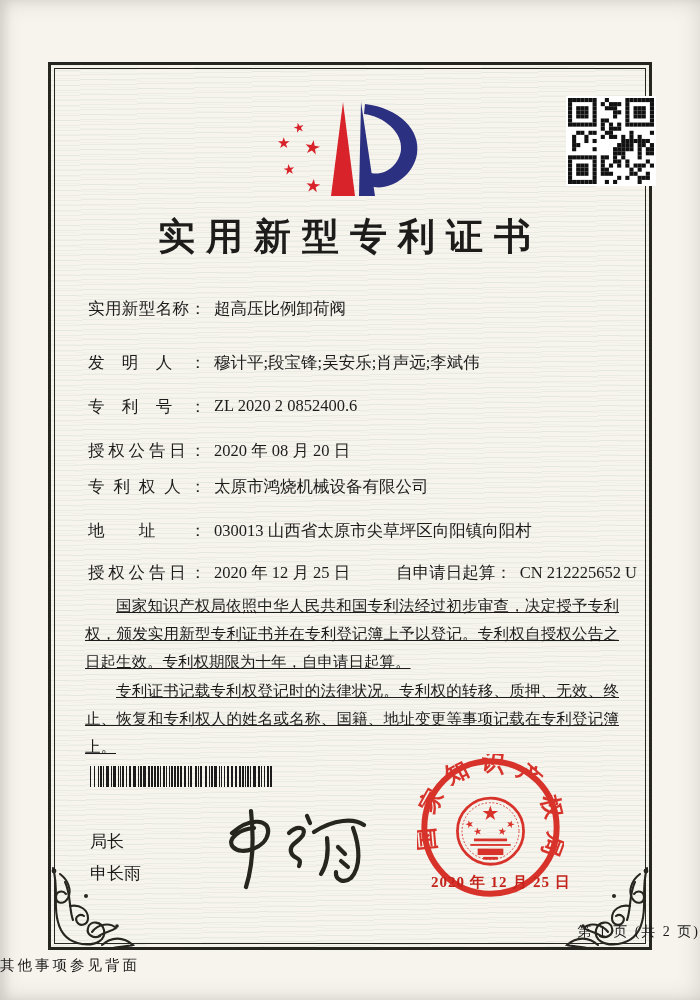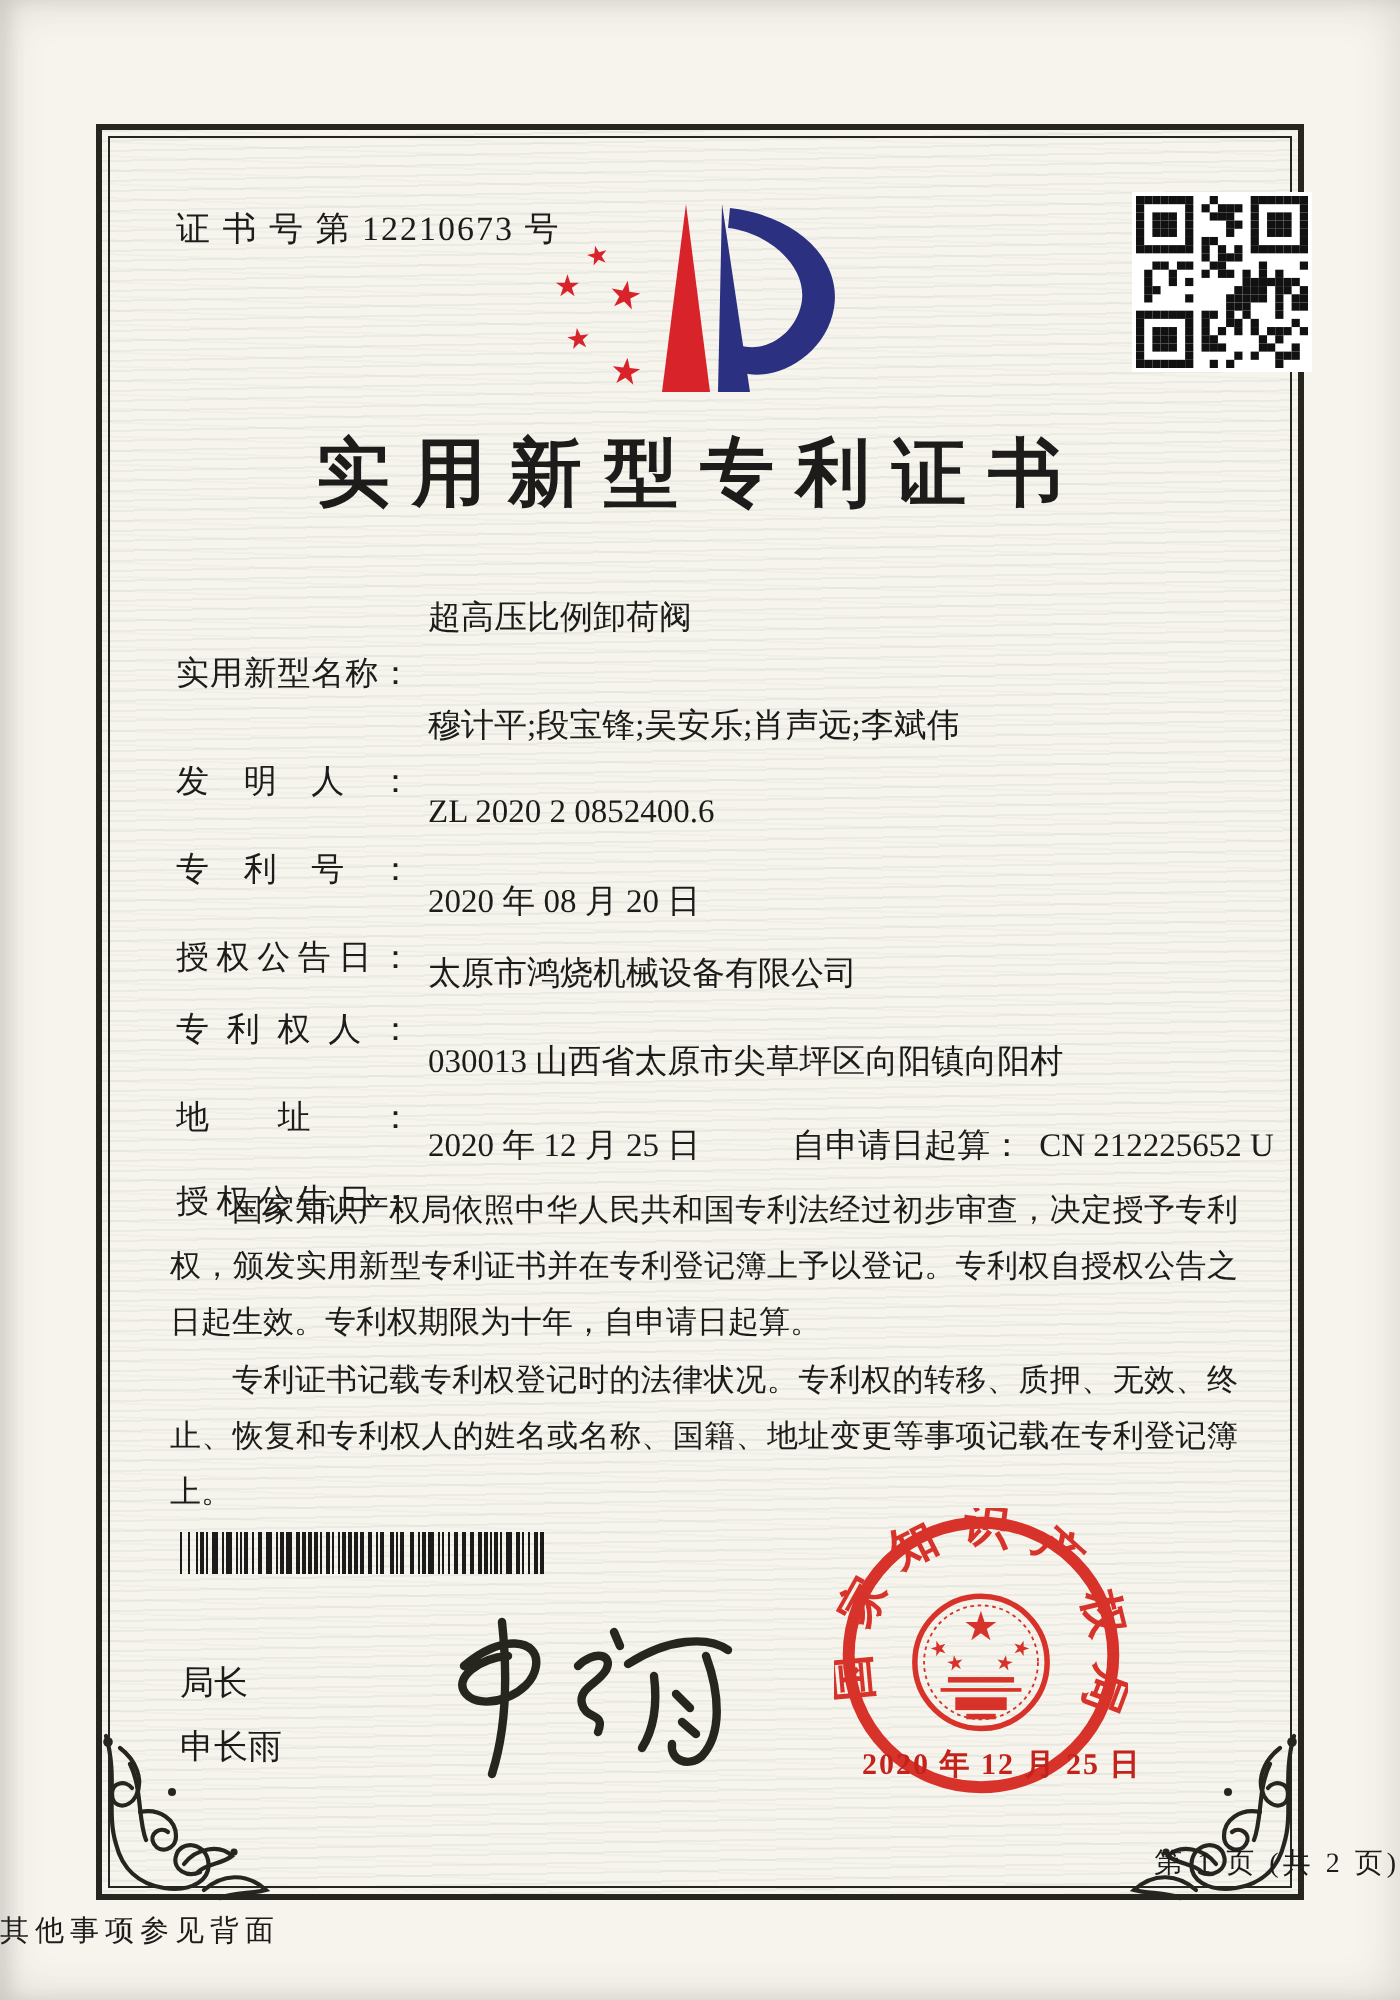--- a/index.html
+++ b/index.html
@@ -20,24 +20,24 @@
   .frame::before{content:"";position:absolute;inset:3px;border:1px solid #26251f;}
   .corner{position:absolute;width:92px;height:86px;}
   .corner.bl{left:-4px;bottom:-5px;}
   .corner.br{right:-4px;bottom:-5px;transform:scaleX(-1);}
   .abs{position:absolute;}
   .certno{left:88px;top:103px;font-size:17px;letter-spacing:1px;}
   .logo{left:271px;top:95px;width:152px;height:116px;}
   .qr{left:566px;top:96px;width:86px;height:86px;background:#fff;padding:2px;}
   .title{left:0;top:212px;width:100%;text-align:center;font-size:37px;font-weight:bold;letter-spacing:11px;}
   .row{left:88px;width:540px;font-size:16.5px;white-space:nowrap;}
-  .lbl{display:inline-block;width:118px;text-align:justify;text-align-last:justify;vertical-align:top;margin-top:28px;}
+  .lbl{display:inline-block;width:118px;text-align:justify;text-align-last:justify;vertical-align:top;}
   .val{margin-left:8px;}
   .lbl2{margin-left:46px;}
-  .paras{left:85px;top:592px;width:534px;font-size:15.5px;line-height:1.82;text-align:justify;}
+  .paras{left:85px;top:592px;width:534px;font-size:15.5px;line-height:1.82;text-align:justify;text-decoration:underline;}
   .paras p{margin:0;text-indent:2em;}
   .barcode{left:90px;top:766px;width:184px;height:21px;}
   .director{left:90px;top:826px;font-size:17px;line-height:1.9;}
   .sig{left:196px;top:803px;width:176px;height:92px;}
   .seal{left:417px;top:754px;width:147px;height:147px;opacity:.93;}
   .sealdate{left:431px;top:873px;font-size:15px;font-weight:bold;letter-spacing:1px;color:#c3231b;white-space:nowrap;}
   .pageno{left:0;top:923px;width:100%;text-align:right;font-size:14px;letter-spacing:2px;}
   .backnote{left:0;top:956px;width:100%;text-align:left;font-size:14.5px;letter-spacing:3px;}
 </style>
 </head>
@@ -68,21 +68,20 @@
         <path d="M55,79 C64,71 76,70 86,79 C79,81 70,80 63,83"></path>
         <path d="M45,66 C51,58 63,56 69,62 C64,66 56,66 52,70"></path>
         <path d="M18,16 C24,28 22,44 26,54"></path>
         <circle cx="7" cy="5" r="2.4" fill="#26251f" stroke="none"></circle>
         <circle cx="39" cy="30" r="2" fill="#26251f" stroke="none"></circle>
         <circle cx="70" cy="60" r="1.8" fill="#26251f" stroke="none"></circle>
       </g>
     </svg>
   </div>
 
-  <div class="abs certno">证 书 号 第 12210673 号</div>
 
   <svg class="abs logo" viewBox="0 0 152 114">
     <g fill="#d8232a">
       <text x="6" y="52" font-size="15">★</text>
       <text x="22" y="36" font-size="13" transform="rotate(-14 28 32)">★</text>
       <text x="33" y="58" font-size="19" transform="rotate(10 42 52)">★</text>
       <text x="12" y="78" font-size="14" transform="rotate(-8 19 74)">★</text>
       <text x="34" y="96" font-size="18" transform="rotate(6 43 90)">★</text>
       <polygon points="72,6 84,100 60,100"></polygon>
     </g>

